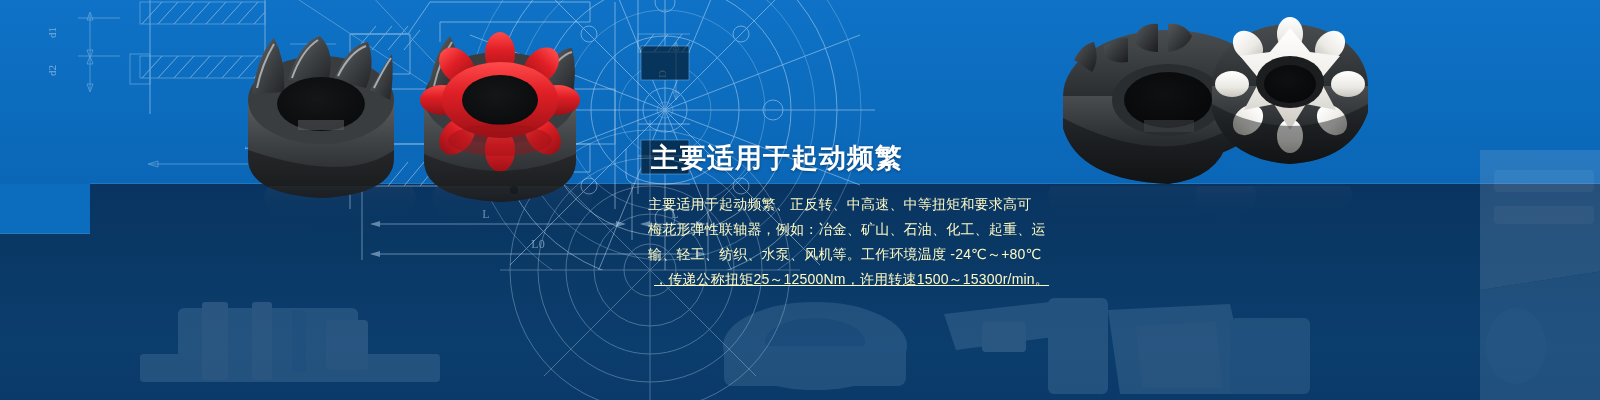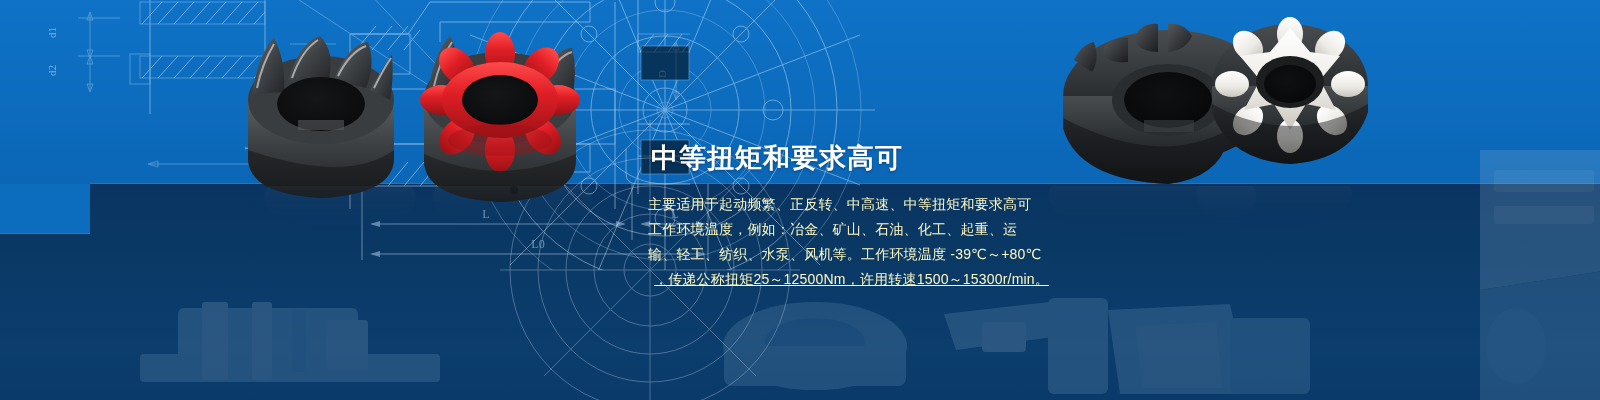--- a/index.html
+++ b/index.html
@@ -437,22 +437,22 @@
   <svg class="ghost" id="ghost-d" viewBox="0 0 130 250">
     <g fill="#8fb6d8">
       <path d="M0 0 L130 0 L130 120 L0 140 Z"></path>
       <path d="M0 140 L130 120 L130 250 L0 250 Z" fill="#6f9cc4"></path>
       <rect x="14" y="20" width="100" height="22" rx="4" fill="#bcd4ea"></rect>
       <rect x="14" y="56" width="100" height="18" rx="4" fill="#bcd4ea"></rect>
       <ellipse cx="36" cy="196" rx="30" ry="38" fill="#7ea9cf"></ellipse>
     </g>
   </svg>
 
-  <div id="title">中等扭矩和要求高可</div>
+  <div id="title">主要适用于起动频繁</div>
 
   <div id="body">
     <span class="ln">主要适用于起动频繁、正反转、中高速、中等扭矩和要求高可</span>
-    <span class="ln">工作环境温度，例如：冶金、矿山、石油、化工、起重、运</span>
-    <span class="ln">输、轻工、纺织、水泵、风机等。工作环境温度 -39℃～+80℃</span>
+    <span class="ln">梅花形弹性联轴器，例如：冶金、矿山、石油、化工、起重、运</span>
+    <span class="ln">输、轻工、纺织、水泵、风机等。工作环境温度 -24℃～+80℃</span>
     <span class="ln indent">，传递公称扭矩25～12500Nm，许用转速1500～15300r/min。</span>
   </div>
 
 </div>
 
 </body></html>

